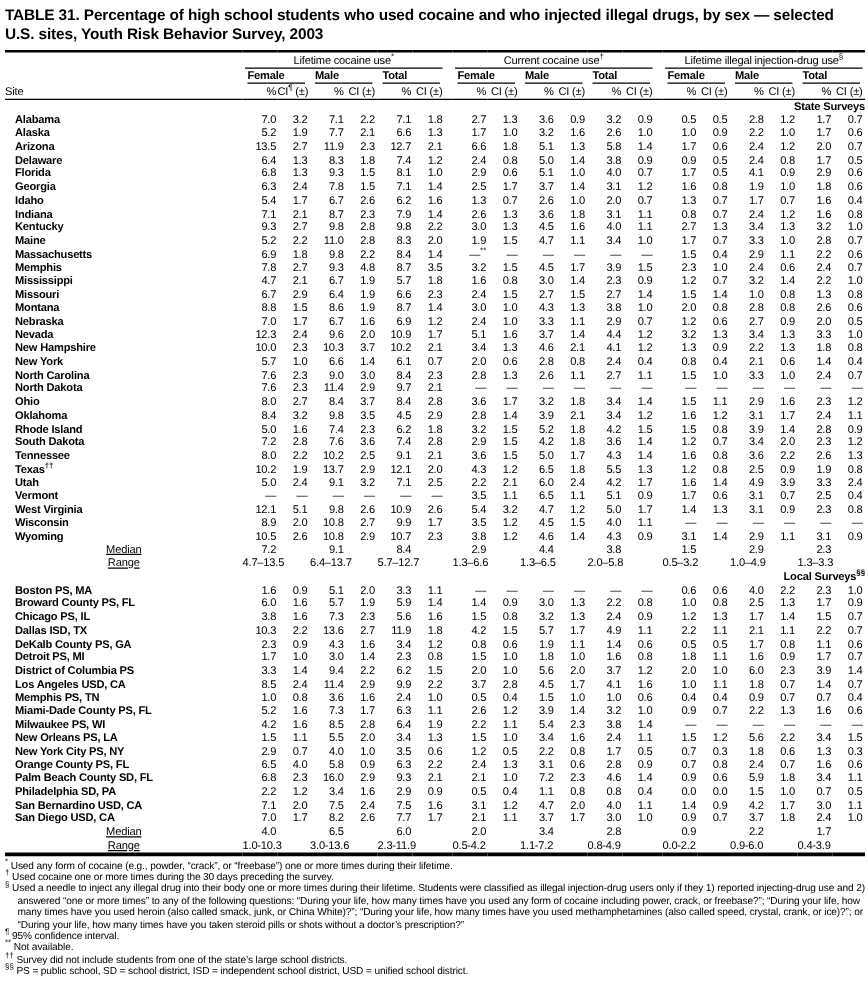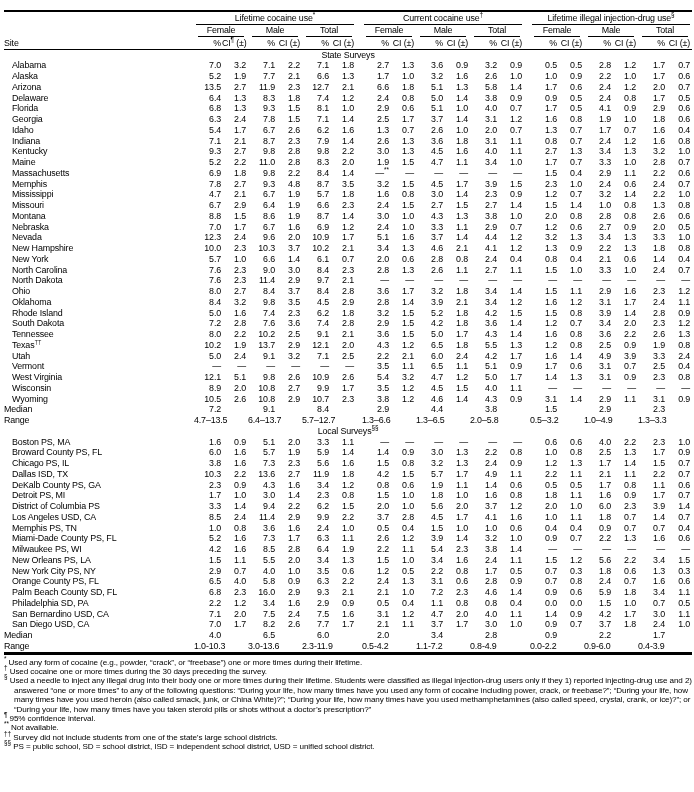--- a/index.html
+++ b/index.html
@@ -5,39 +5,40 @@
   html,body { margin:0; padding:0; background:#ffffff; }
   body { width:694px; height:792px; overflow:hidden; color:#000; }
   .page { padding:5px 3px 0 4px; }
   .title { font:bold 12.3px/1.22 "Liberation Sans", sans-serif; letter-spacing:-0.1px; }
   table.tbl { border-collapse:collapse; table-layout:fixed; width:688px; margin-top:5px;
               border-top:2px solid #000; border-bottom:3px solid #000; }
   .tbl th, .tbl td { font:8.9px/10.75px "Liberation Sans", sans-serif; letter-spacing:-0.15px;
                      padding:0; white-space:nowrap; vertical-align:bottom; }
   thead th { font-weight:bold; }
   th.grp div { border-bottom:1px solid #000; margin:0 2px; text-align:center; padding-top:1px; }
-  th.sub div { border-bottom:1px solid #000; margin:0 4px; text-align:center; }
+  th.sub div { border-bottom:1px solid #000; margin:0 4px; text-align:left;font-weight:bold; }
   tr.ch > th, tr.ch > td { border-bottom:1.6px solid #000; height:12px; }
   th.siteh { text-align:left; }
   th.pct, td.pct { text-align:right; padding-right:1px; }
   th.ci, td.ci { text-align:right; padding-right:2px; }
-  td.site { text-align:left; padding-left:8px; overflow:hidden; }
-  td.sect { text-align:center; }
-  td.sum { padding-left:0; text-align:left; }
+  td.site { text-align:left; padding-left:8px; overflow:hidden;font-weight:bold; }
+  td.sect { text-align:right;font-weight:bold; }
+  td.sum { padding-left:0; text-align:center;text-decoration:underline; }
   td.range { text-align:left; }
   tbody td { height:10.75px; }
   sup { font-size:6.3px; line-height:0; letter-spacing:0; }
   .footnotes { margin-top:3px; width:688px; }
   .fn { font:8.1px/9.4px "Liberation Sans", sans-serif; letter-spacing:-0.1px;
         padding-left:10px; text-indent:-10px; }
 </style>
 </head>
 <body>
 
 <div class="page">
+  <div class="title">TABLE 31. Percentage of high school students who used cocaine and who injected illegal drugs, by sex — selected U.S. sites, Youth Risk Behavior Survey, 2003</div>
   <table class="tbl">
     <colgroup>
       <col style="width:190px">
       <col style="width:28px">
         <col style="width:26px">
         <col style="width:28px">
         <col style="width:26px">
         <col style="width:28px">
         <col style="width:26px">
       <col style="width:6px">

